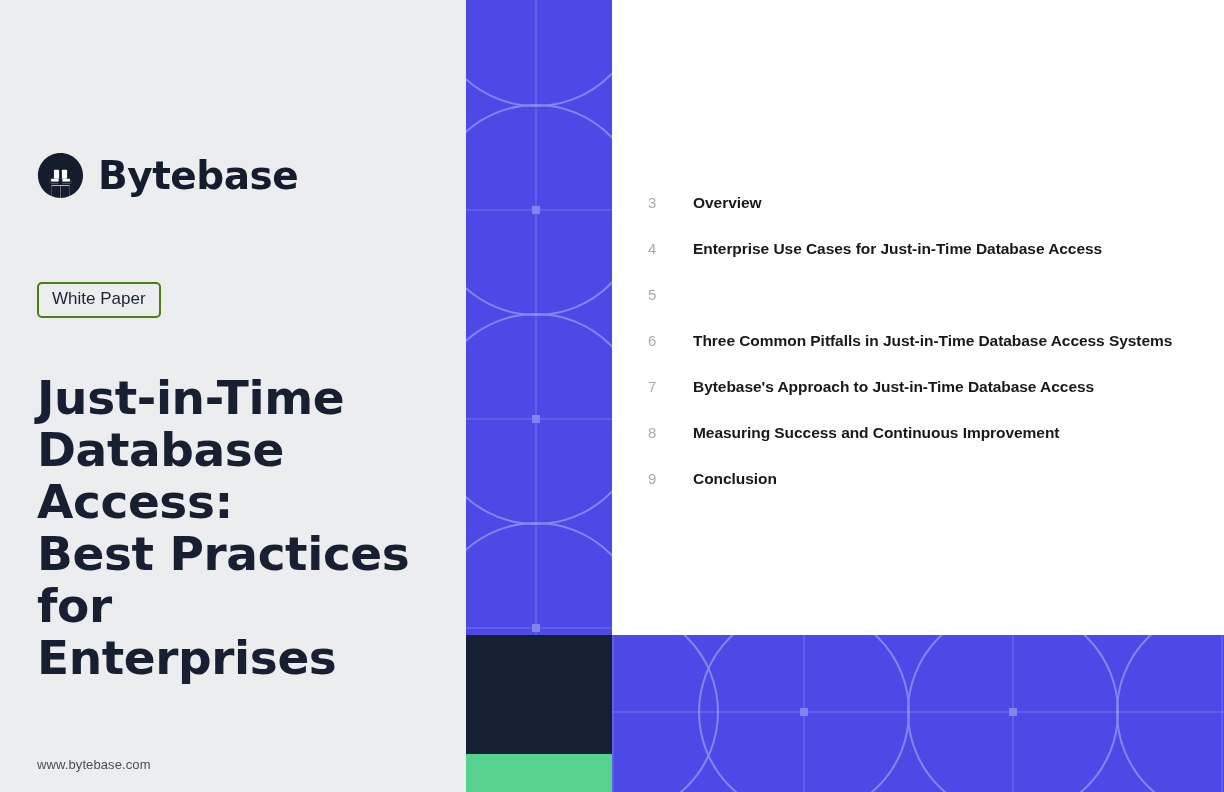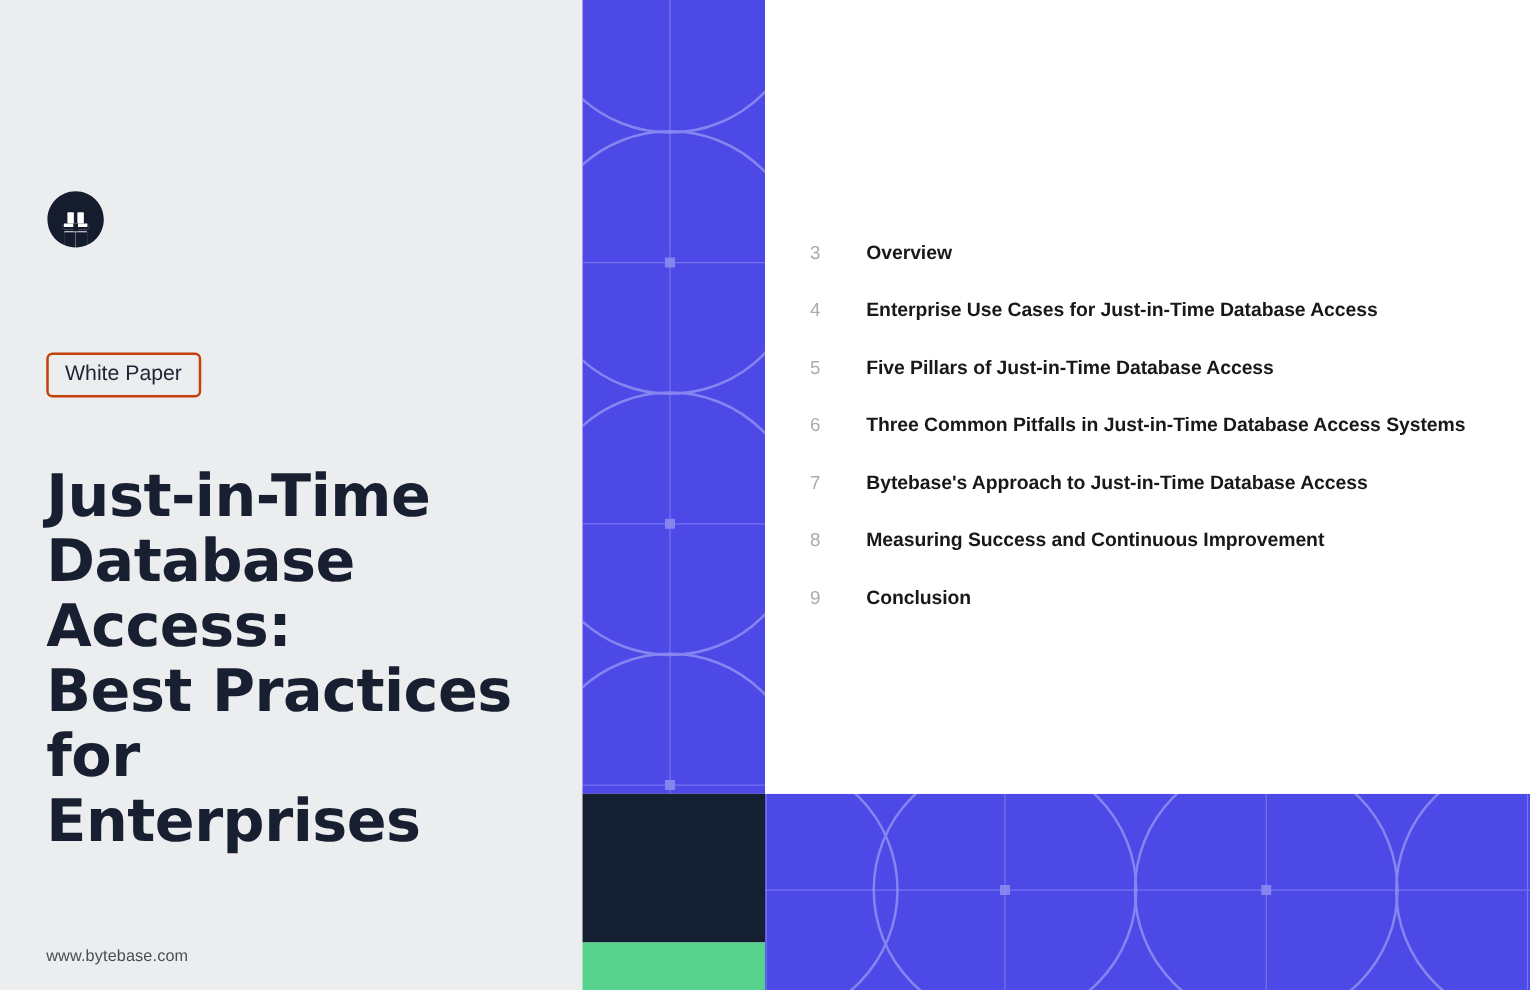--- a/index.html
+++ b/index.html
@@ -51,21 +51,21 @@
     letter-spacing: -0.5px;
     color: #141c2e;
     line-height: 1;
     font-family: "DejaVu Sans", "Liberation Sans", sans-serif;
   }
 
   #badge {
     position: absolute;
     left: 37px;
     top: 282px;
-    border: 2px solid #c2410c;
+    border: 2px solid #4d7c0f;
     border-radius: 5px;
     padding: 6px 13px 7px 13px;
     font-size: 17px;
     font-weight: 400;
     color: #1b2434;
     background: transparent;
     line-height: 1.1;
     display: inline-block;
   }
 
@@ -190,20 +190,21 @@
         <path d="M30.4 72 L30.4 93.7 C36.3 96.3 42.9 97.8 49.8 97.9 L49.8 72 Z" fill="#141c2e"></path>
         <path d="M50.2 72 L50.2 97.9 C57.1 97.8 63.7 96.3 69.6 93.7 L69.6 72 Z" fill="#141c2e"></path>
         <rect x="36" y="38" width="11" height="19" rx="1.5" fill="#ffffff"></rect>
         <rect x="53" y="38" width="11" height="19" rx="1.5" fill="#ffffff"></rect>
         <path d="M27 40 C27 31.5 37.3 25 50 25 C62.7 25 73 31.5 73 40 L73 36 C73 33.8 71.2 32 69 32 L31 32 C28.8 32 27 33.8 27 36 Z" fill="#141c2e"></path>
         <rect x="27" y="59" width="46" height="8" rx="3" fill="#ffffff"></rect>
         <rect x="27" y="59" width="46" height="8" rx="3" fill="#141c2e"></rect>
         <rect x="30" y="57" width="40" height="6" fill="#ffffff"></rect>
         <path d="M46 57 L54 57 L54 70 L46 70 Z" fill="#141c2e"></path>
       </svg>
+      <span id="logo-wordmark">Bytebase</span>
     </div>
 
     <div id="badge">White Paper</div>
 
     <h1 id="cover-title">Just-in-Time
 Database Access:
 Best Practices for
 Enterprises</h1>
 
     <div id="footer-url">www.bytebase.com</div>
@@ -275,21 +276,20 @@
       <div class="toc-row">
         <span class="toc-page">3</span>
         <span class="toc-label">Overview</span>
       </div>
       <div class="toc-row">
         <span class="toc-page">4</span>
         <span class="toc-label">Enterprise Use Cases for Just-in-Time Database Access</span>
       </div>
       <div class="toc-row">
         <span class="toc-page">5</span>
-        <span class="toc-label">Five Pillars of Just-in-Time Database Access</span>
       </div>
       <div class="toc-row">
         <span class="toc-page">6</span>
         <span class="toc-label">Three Common Pitfalls in Just-in-Time Database Access Systems</span>
       </div>
       <div class="toc-row">
         <span class="toc-page">7</span>
         <span class="toc-label">Bytebase's Approach to Just-in-Time Database Access</span>
       </div>
       <div class="toc-row">

